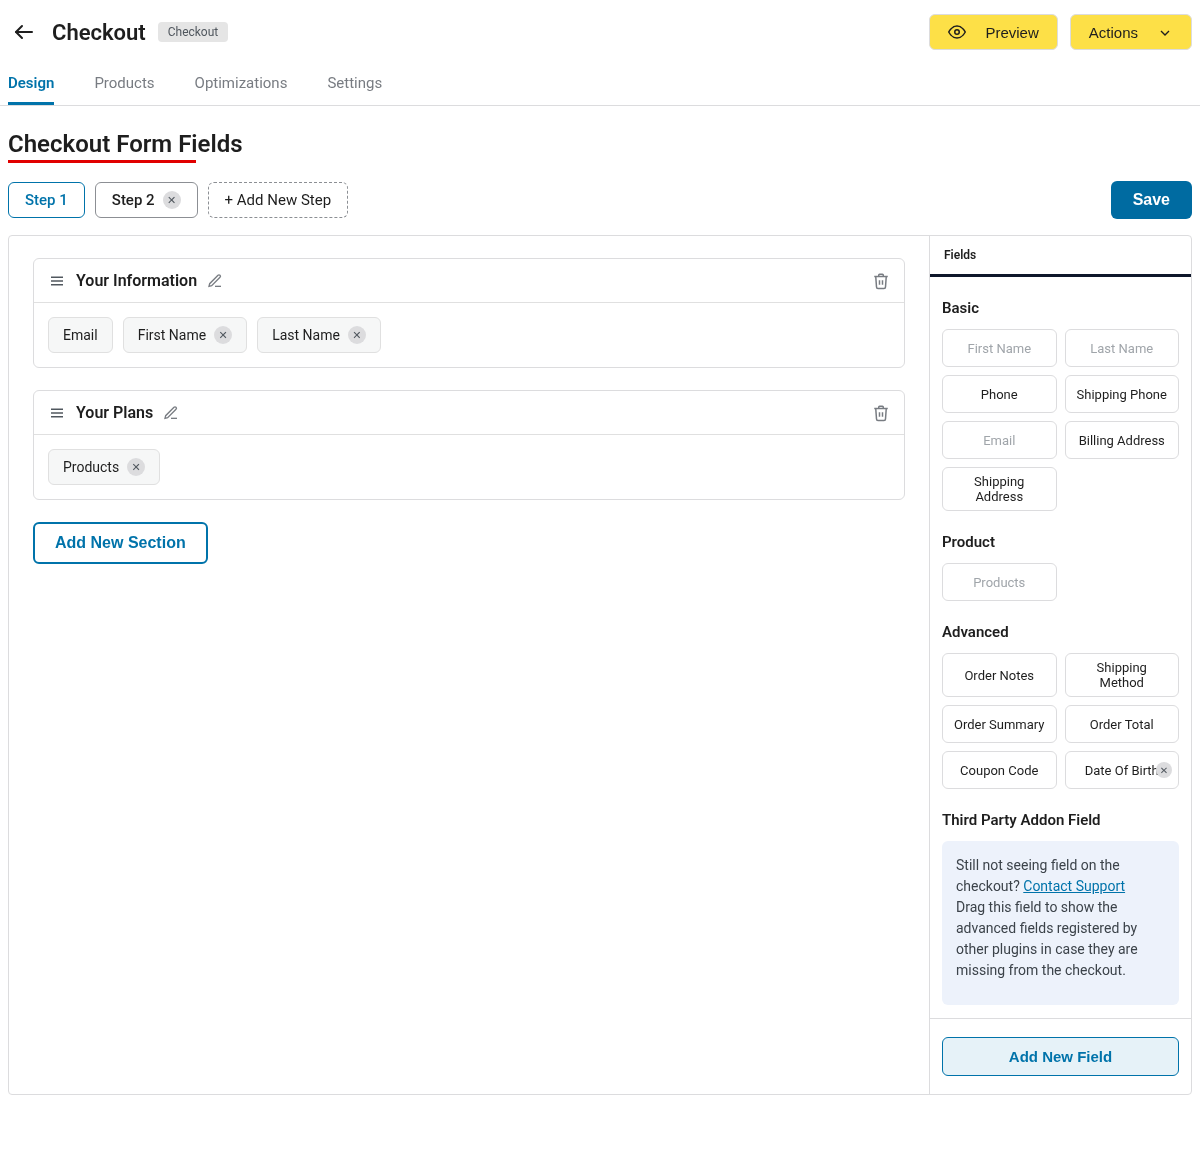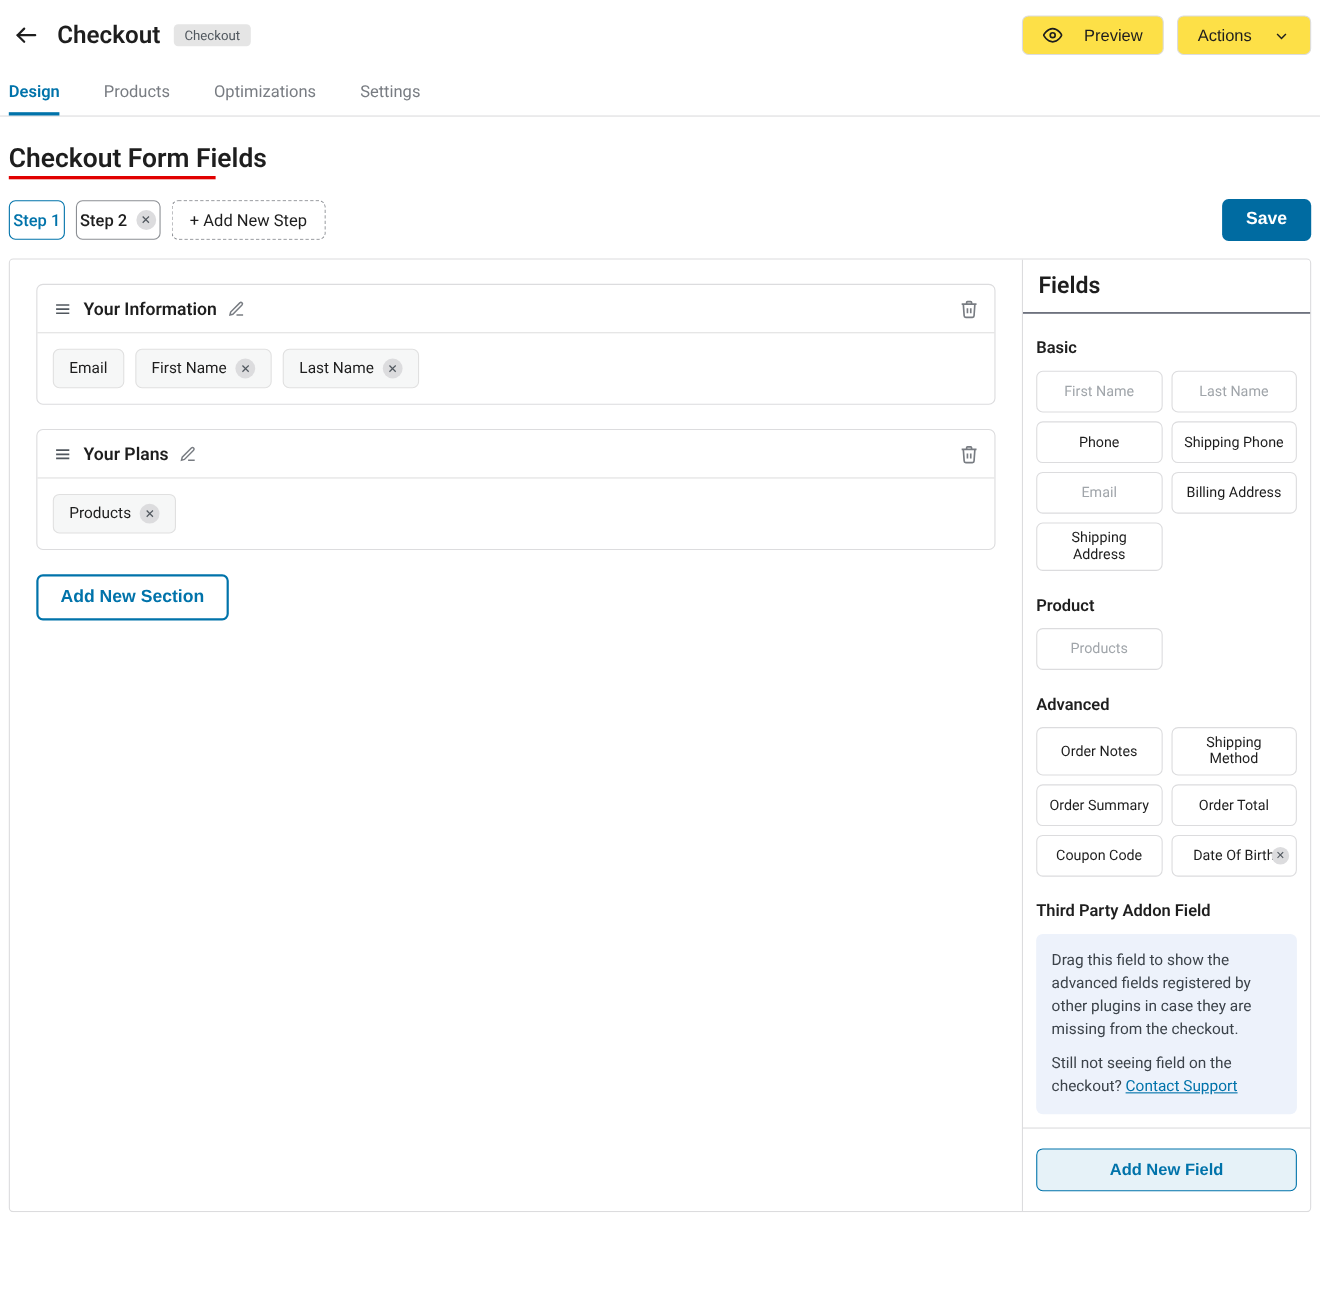--- a/index.html
+++ b/index.html
@@ -20,21 +20,21 @@
     .tab.active { color: #0073aa; font-weight: 600; border-bottom-color: #0073aa; }
     
     
     .page-heading-wrap { margin: 24px 8px 6px 8px; }
     .page-heading { font-size: 24px; font-weight: 600; color: #1e1e1e; display: inline; }
     .page-heading-underline { height: 3px; background: #e10000; width: 188px; margin-top: 2px; margin-bottom: 18px; }
     
     
     .toolbar { display: flex; align-items: center; justify-content: space-between; padding: 0 8px; }
     .steps-row { display: flex; gap: 10px; align-items: center; }
-    .step-pill { display: inline-flex; align-items: center; gap: 8px; padding: 8px 3px; border: 1px solid #8c8f94; border-radius: 6px; font-size: 15px; font-weight: 500; cursor: pointer; text-align: right; }
+    .step-pill { display: inline-flex; align-items: center; gap: 8px; padding: 8px 16px; border: 1px solid #8c8f94; border-radius: 6px; font-size: 15px; font-weight: 500; cursor: pointer; text-align: right; }
     .step-pill.active { border-color: #0073aa; color: #0073aa; }
     .step-pill .mini-close { width: 18px; height: 18px; display: inline-flex; align-items: center; justify-content: center; background: #dcdcde; border-radius: 50%; font-size: 11px; color: #50575e; }
     .add-step-pill { display: inline-flex; align-items: center; padding: 8px 16px; border: 1.5px dashed #8c8f94; border-radius: 6px; font-size: 15px; color: #1e1e1e; cursor: pointer; }
     .save-btn { background: #006ba1; color: #ffffff; border: none; border-radius: 6px; padding: 10px 22px; font-size: 16px; font-weight: 600; cursor: pointer; }
     
     
     .main-area { display: flex; margin: 16px 8px 0 8px; border: 1px solid #dcdcde; border-radius: 4px; min-height: 860px; }
     .left-panel { flex: 1; padding: 22px 24px; }
     .right-panel { width: 262px; border-left: 1px solid #dcdcde; display: flex; flex-direction: column; }
     
@@ -42,21 +42,21 @@
     .section-card { border: 1px solid #dcdcde; border-radius: 6px; margin-bottom: 22px; }
     .section-head { display: flex; align-items: center; justify-content: space-between; padding: 12px 14px; border-bottom: 1px solid #e0e0e0; }
     .section-head-left { display: flex; align-items: center; gap: 10px; }
     .section-title { font-size: 16px; font-weight: 600; }
     .section-body { padding: 14px; display: flex; flex-wrap: wrap; gap: 10px; }
     .field-chip { display: inline-flex; align-items: center; gap: 8px; padding: 8px 14px; background: #f6f7f7; border: 1px solid #e0e0e0; border-radius: 6px; font-size: 14px; color: #1e1e1e; }
     .field-chip .mini-close { width: 18px; height: 18px; display: inline-flex; align-items: center; justify-content: center; background: #dcdcde; border-radius: 50%; font-size: 11px; color: #50575e; cursor: pointer; }
     .add-section-btn { border: 2px solid #0073aa; color: #0073aa; background: #fff; border-radius: 6px; padding: 10px 20px; font-size: 16px; font-weight: 600; cursor: pointer; }
     
     
-    .rp-head { padding: 12px 14px; font-size: 21px; font-weight: 600; border-bottom: 1px solid #0f172a; }
+    .rp-head { padding: 12px 14px; font-size: 12px; font-weight: 600; border-bottom: 3px solid #0f172a; }
     .rp-body { padding: 18px 12px 12px 12px; flex: 1; }
     .rp-group-title { font-size: 15px; font-weight: 600; margin-bottom: 12px; margin-top: 4px; }
     .rp-grid { display: grid; grid-template-columns: 1fr 1fr; gap: 8px; margin-bottom: 22px; }
     .rp-field { display: flex; align-items: center; justify-content: center; text-align: center; min-height: 38px; padding: 6px 8px; border: 1px solid #dcdcde; border-radius: 6px; font-size: 13px; color: #1e1e1e; cursor: grab; position: relative; }
     .rp-field.disabled { color: #a0a5aa; }
     .rp-field .mini-close { position: absolute; right: 6px; top: 50%; transform: translateY(-50%); width: 16px; height: 16px; display: inline-flex; align-items: center; justify-content: center; background: #dcdcde; border-radius: 50%; font-size: 10px; color: #50575e; }
     .rp-note { background: #edf2fb; border-radius: 6px; padding: 14px; font-size: 14px; color: #3c434a; line-height: 1.5; }
     .rp-note a { color: #0073aa; text-decoration: underline; }
     .rp-footer { padding: 18px 12px; border-top: 1px solid #dcdcde; }
     .add-field-btn { width: 100%; border: 1px solid #0073aa; background: #e6f2f8; color: #0073aa; font-weight: 600; font-size: 15px; padding: 10px; border-radius: 6px; cursor: pointer; }
@@ -243,23 +243,23 @@
         <div class="rp-field">Coupon Code</div>
         <div class="rp-field">
           <span>Date Of Birth</span>
           <span class="mini-close">✕</span>
         </div>
       </div>
 
       <div class="rp-group-title">Third Party Addon Field</div>
 
       <div class="rp-note">
-        <div style="margin-bottom:10px;">Drag this field to show the advanced fields registered by other plugins in case they are missing from the checkout.</div>
         <div>
           <span>Still not seeing field on the checkout? </span><a href="#">Contact Support</a>
         </div>
+        <div style="margin-bottom:10px;">Drag this field to show the advanced fields registered by other plugins in case they are missing from the checkout.</div>
       </div>
     </div>
     <div class="rp-footer">
       <button class="add-field-btn">Add New Field</button>
     </div>
   </div>
 </div>
 
 </body></html>

